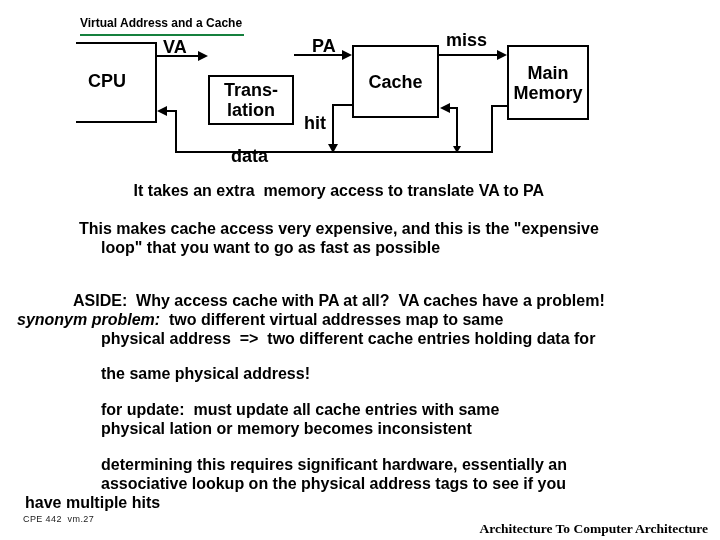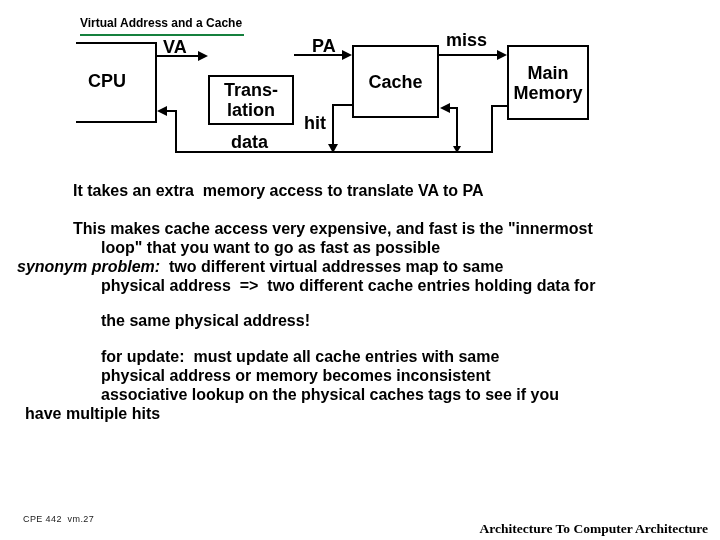--- a/index.html
+++ b/index.html
@@ -19,21 +19,21 @@
   .arr.r { border-top:5px solid transparent; border-bottom:5px solid transparent; border-left:10px solid #000; }
   .arr.l { border-top:5px solid transparent; border-bottom:5px solid transparent; border-right:10px solid #000; }
   .arr.d { border-left:5px solid transparent; border-right:5px solid transparent; border-top:9px solid #000; }
   .arr.d.sm { border-left:4px solid transparent; border-right:4px solid transparent; border-top:7px solid #000; }
   .title {
     position:absolute; left:80px; top:13px; font-size:12px; font-weight:bold; line-height:20px;
     border-bottom:2px solid #15803d; padding:0 2px 1px 0; white-space:pre;
   }
   .bodytext { position:absolute; left:0; top:181px; font-size:16px; font-weight:bold; line-height:19px; }
   .bline { white-space:pre; }
-  .bline.i0 { padding-left:73px; }
+  .bline.i0 { padding-left:73px;text-align:center; }
   .bline.i1 { padding-left:101px; }
   .it { font-style:italic; }
   .footer-left {
     position:absolute; left:23px; top:514px; font-size:9px; font-weight:normal;
     color:#1a1a1a; letter-spacing:0.4px; white-space:pre;
   }
   .footer-right {
     position:absolute; right:12px; top:521px; font-family:"Liberation Serif", serif;
     font-size:13.5px; font-weight:bold; white-space:pre;
   }
@@ -75,43 +75,45 @@
   <div class="hline" style="left:439px;top:54px;width:59px;height:2px;"></div>
   <div class="arr r" style="left:497px;top:50px;"></div>
   <div class="lbl" style="left:446px;top:31px;">miss</div>
 
   <div class="hline" style="left:332px;top:104px;width:20px;height:2px;"></div>
   <div class="vline" style="left:332px;top:104px;width:2px;height:40px;"></div>
   <div class="arr d" style="left:328px;top:144px;"></div>
   <div class="lbl" style="left:304px;top:114px;">hit</div>
 
   <div class="hline" style="left:175px;top:151px;width:318px;height:2px;"></div>
-  <div class="lbl" style="left:231px;top:133px;">data</div>
+  <div class="lbl" style="left:231px;top:147px;">data</div>
 
   <div class="vline" style="left:175px;top:110px;width:2px;height:43px;"></div>
   <div class="hline" style="left:166px;top:110px;width:11px;height:2px;"></div>
   <div class="arr l" style="left:157px;top:106px;"></div>
 
   <div class="vline" style="left:456px;top:107px;width:2px;height:45px;"></div>
   <div class="hline" style="left:449px;top:107px;width:9px;height:2px;"></div>
   <div class="arr l" style="left:440px;top:103px;"></div>
   <div class="arr d sm" style="left:453px;top:146px;"></div>
 
   <div class="hline" style="left:491px;top:105px;width:18px;height:2px;"></div>
   <div class="vline" style="left:491px;top:105px;width:2px;height:48px;"></div>
 
   <div class="bodytext">
       <div class="bline i0" style="margin-top: 0px;"><span>It takes an extra  memory access to translate VA to PA</span></div>
-      <div class="bline i0" style="margin-top: 19px;"><span>This makes cache access very expensive, and fast is the "innermost</span></div>
+      <div class="bline i0" style="margin-top: 19px;"><span>This makes cache access very expensive, and this is the "expensive</span></div>
       <div class="bline i1" style="margin-top: 0px;"><span>loop" that you want to go as fast as possible</span></div>
+      <div class="bline i0" style="margin-top: 34px;"><span>ASIDE:  Why access cache with PA at all?  VA caches have a problem!</span></div>
       <div class="bline i1" style="margin-top: 0px; padding-left: 17px;"><span class="it">synonym problem:</span><span>  two different virtual addresses map to same</span></div>
       <div class="bline i1" style="margin-top: 0px;"><span>physical address  =&gt;  two different cache entries holding data for</span></div>
       <div class="bline i1" style="margin-top: 16px;"><span>the same physical address!</span></div>
       <div class="bline i1" style="margin-top: 17px;"><span>for update:  must update all cache entries with same</span></div>
-      <div class="bline i1" style="margin-top: 0px;"><span>physical address or memory becomes inconsistent</span></div>
-      <div class="bline i1" style="margin-top: 0px;"><span>associative lookup on the physical caches tags to see if you</span></div>
+      <div class="bline i1" style="margin-top: 0px;"><span>physical lation or memory becomes inconsistent</span></div>
+      <div class="bline i1" style="margin-top: 17px;"><span>determining this requires significant hardware, essentially an</span></div>
+      <div class="bline i1" style="margin-top: 0px;"><span>associative lookup on the physical address tags to see if you</span></div>
       <div class="bline i1" style="margin-top: 0px; padding-left: 25px;"><span>have multiple hits</span></div>
     </div>
 
   <div class="footer-left">CPE 442  vm.27</div>
   <div class="footer-right">Architecture To Computer Architecture</div>
 
 </div>
 
 </body></html>

